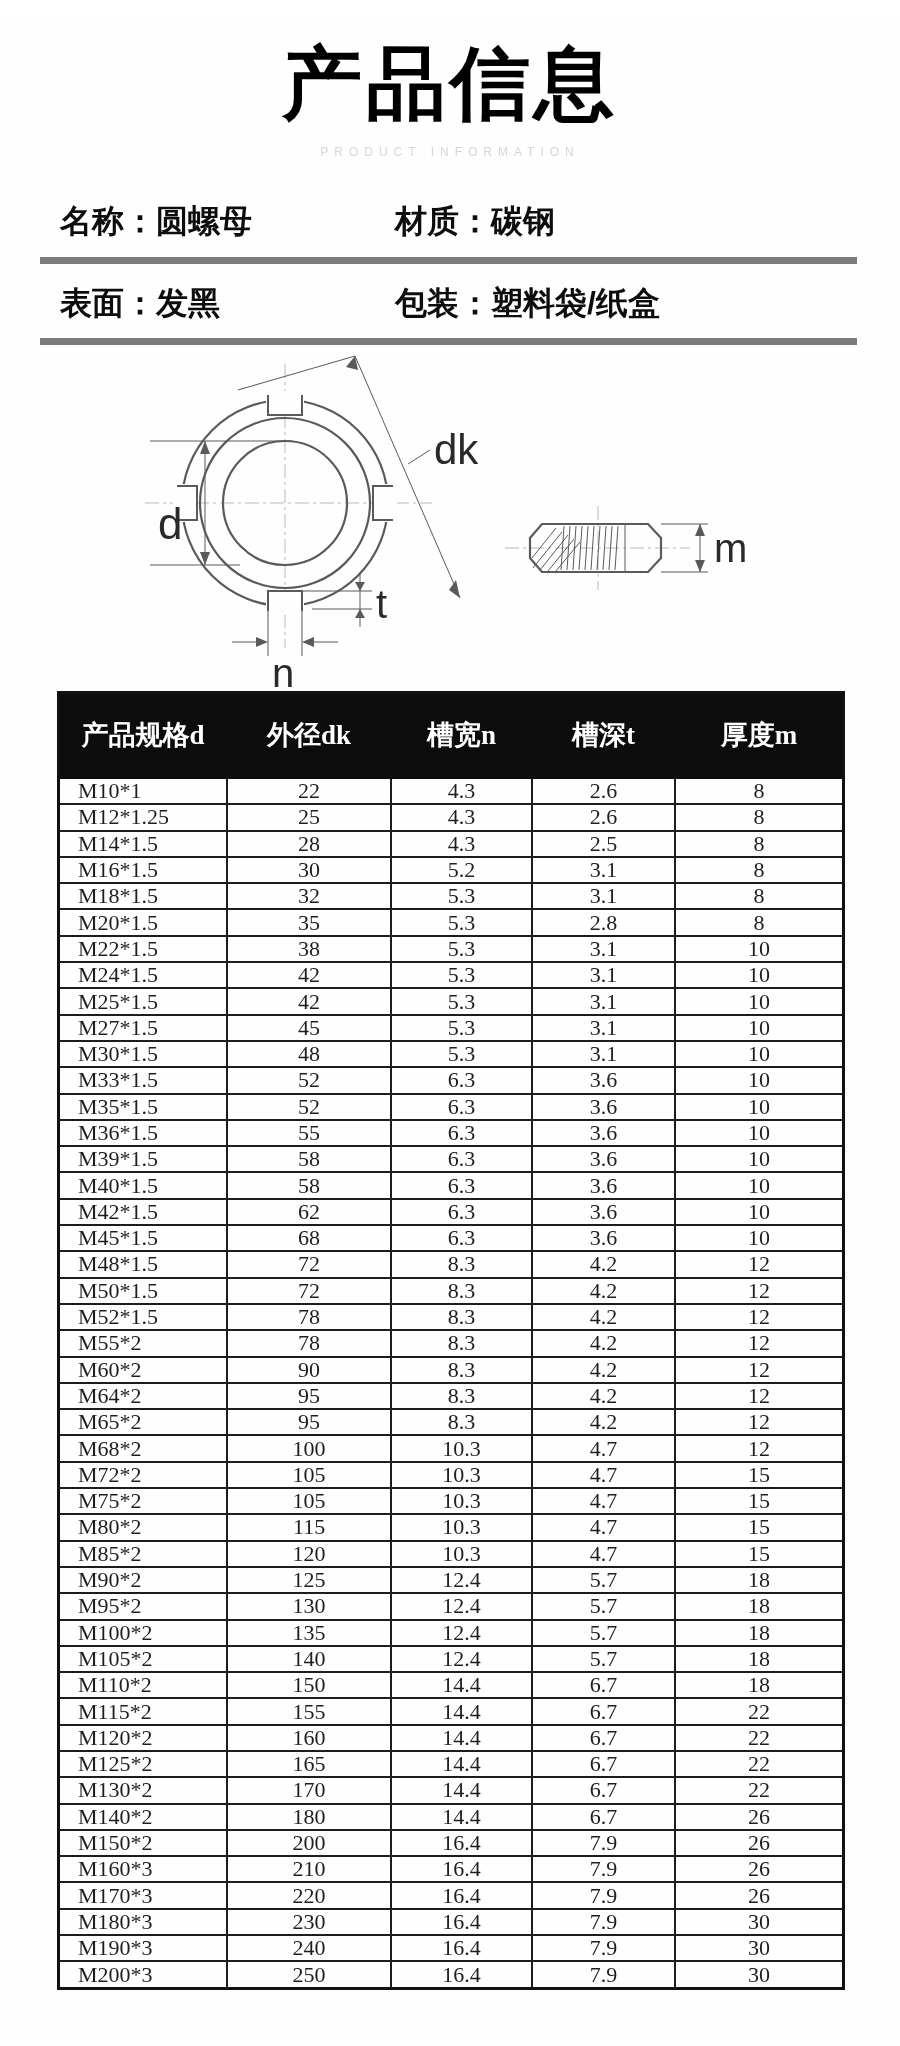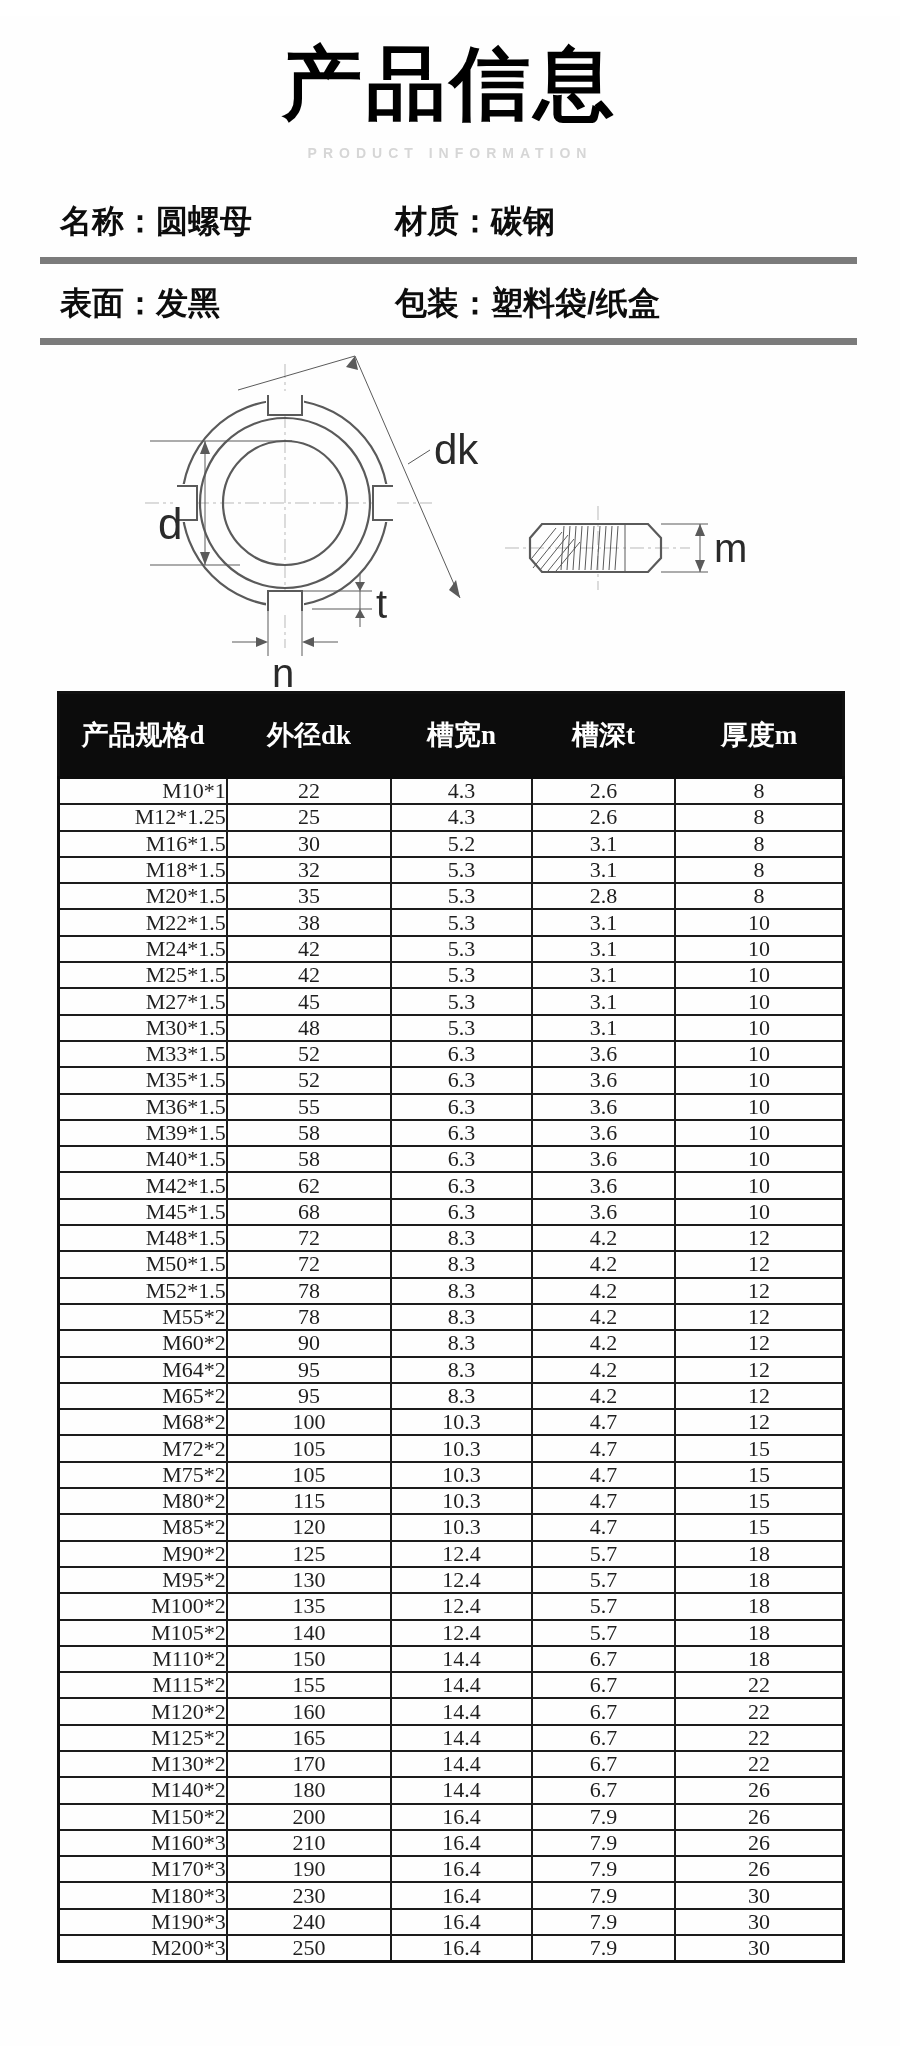--- a/index.html
+++ b/index.html
@@ -9,21 +9,21 @@
     font-family:"Liberation Sans",sans-serif;color:#0d0d0d;
   }
   
   .title{
     position:absolute;top:18px;left:0;width:100%;
     text-align:center;font-size:80px;line-height:1.25;
     font-weight:900;letter-spacing:4px;color:#000;
   }
   .subtitle{
     position:absolute;top:129px;left:0;width:100%;
-    text-align:center;font-size:14px;font-weight:700;
+    text-align:center;font-size:12px;font-weight:400;
     letter-spacing:6px;color:var(--subtitle_gray,#d6d6d6);
   }
   
   .info-field{position:absolute;font-size:32px;font-weight:600;color:#0d0d0d;white-space:nowrap;}
   .info-field .lbl{font-weight:600;}
   .info-field .val{font-weight:600;text-align:right;}
   #field-name   {top:184px;left:60px;}
   #field-material{top:184px;left:395px;}
   #field-surface{top:266px;left:60px;}
   #field-package{top:266px;left:395px;}
@@ -52,21 +52,21 @@
     background:var(--accent_black,#0c0c0c);color:#ffffff;
     font-size:27px;font-weight:700;height:56px;
     border:2px solid var(--accent_black,#0c0c0c);
     border-bottom:3px solid #0c0c0c;padding:13px;text-align:center;
   }
   #spec-table td{
     border:2px solid #1c1c1c;height:24.3px;padding:0;
     font-size:22px;line-height:1;color:#1e1e1e;text-align:center;
     overflow:hidden;white-space:nowrap;
   }
-  #spec-table td.c0{text-align:right;padding-left:7px;}
+  #spec-table td.c0{text-align:left;padding-left:18px;}
   #spec-table{border:3px solid #111;}
 </style>
 </head>
 <body>
 
 <div id="page">
 
   <div class="title">产品信息</div>
   <div class="subtitle">PRODUCT INFORMATION</div>
 
@@ -218,20 +218,27 @@
         </tr>
 
         <tr>
           <td class="c0">M12*1.25</td>
           <td class="c1">25</td>
           <td class="c2">4.3</td>
           <td class="c3">2.6</td>
           <td class="c4">8</td>
         </tr>
 
+        <tr>
+          <td class="c0">M14*1.5</td>
+          <td class="c1">28</td>
+          <td class="c2">4.3</td>
+          <td class="c3">2.5</td>
+          <td class="c4">8</td>
+        </tr>
 
         <tr>
           <td class="c0">M16*1.5</td>
           <td class="c1">30</td>
           <td class="c2">5.2</td>
           <td class="c3">3.1</td>
           <td class="c4">8</td>
         </tr>
 
         <tr>
@@ -533,21 +540,21 @@
         <tr>
           <td class="c0">M160*3</td>
           <td class="c1">210</td>
           <td class="c2">16.4</td>
           <td class="c3">7.9</td>
           <td class="c4">26</td>
         </tr>
 
         <tr>
           <td class="c0">M170*3</td>
-          <td class="c1">190</td>
+          <td class="c1">220</td>
           <td class="c2">16.4</td>
           <td class="c3">7.9</td>
           <td class="c4">26</td>
         </tr>
 
         <tr>
           <td class="c0">M180*3</td>
           <td class="c1">230</td>
           <td class="c2">16.4</td>
           <td class="c3">7.9</td>

